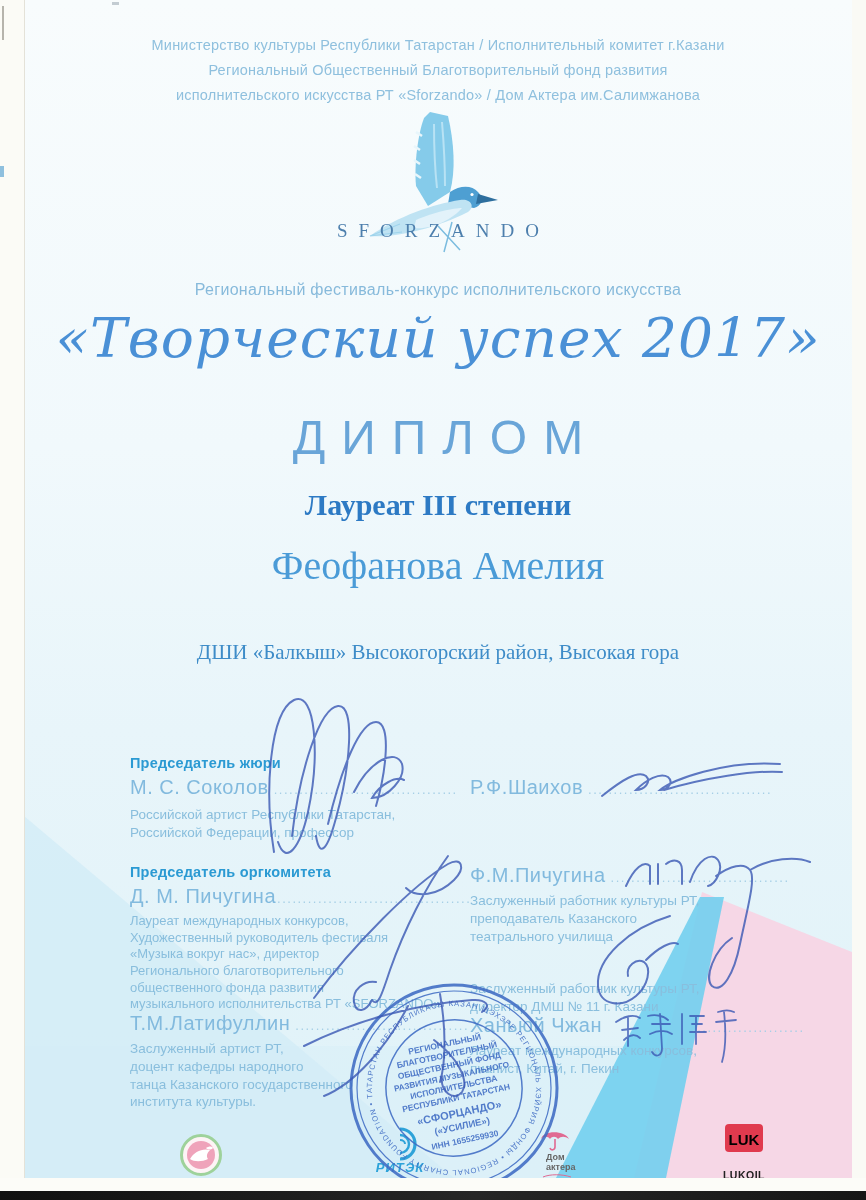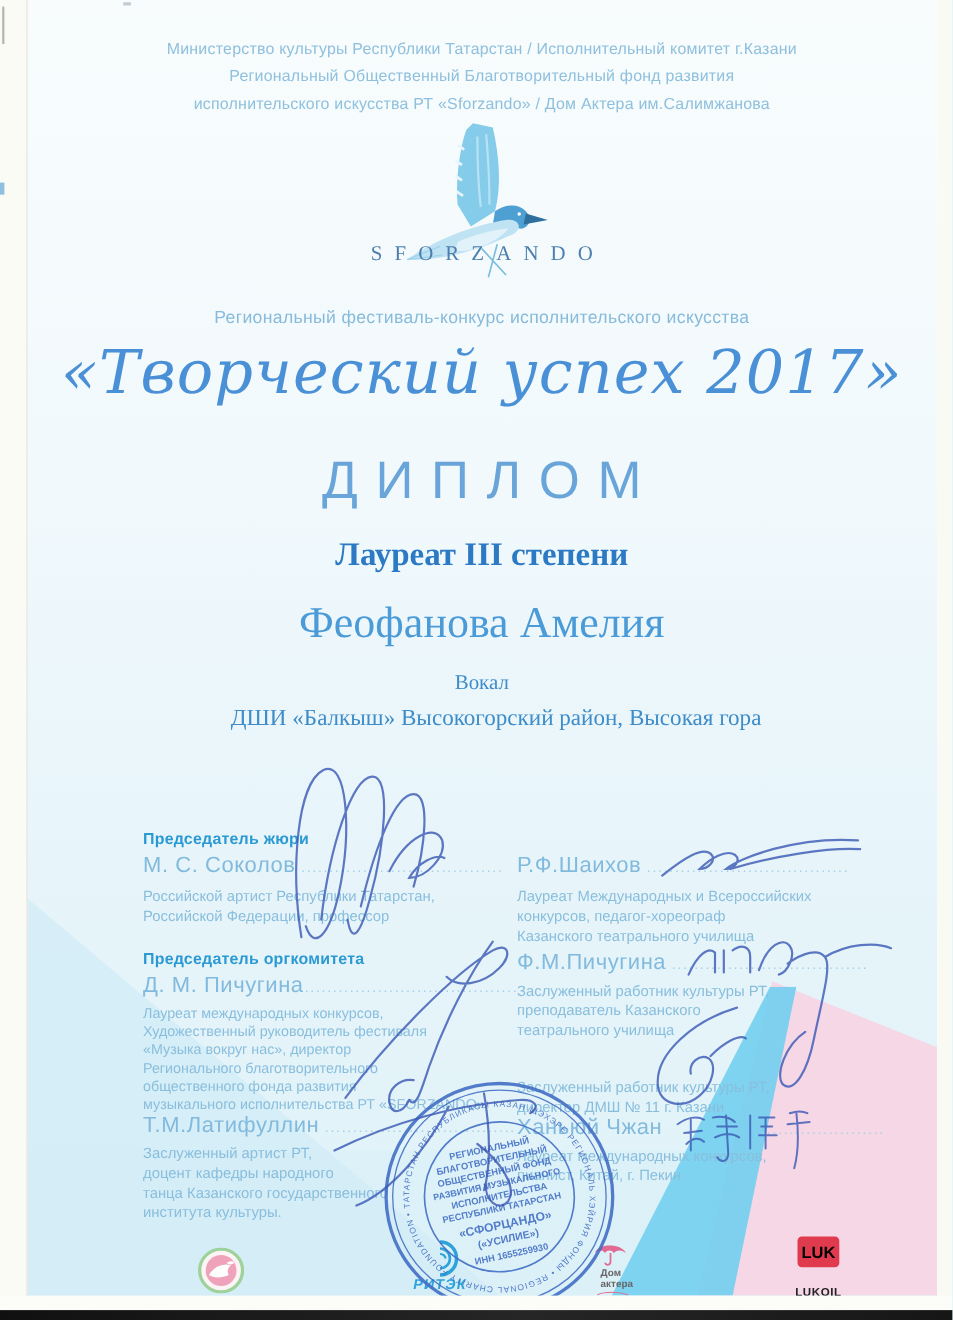--- a/index.html
+++ b/index.html
@@ -33,21 +33,21 @@
   .header-lines{top:33px;color:#8fc0de;font-size:14.5px;line-height:25px;letter-spacing:.2px;}
   .brand-word{top:220px;font-family:"Liberation Serif",serif;font-size:19px;letter-spacing:11px;
         color:#4d7fad;text-indent:11px;}
   .subtitle{top:281px;color:#87badb;font-size:16px;letter-spacing:.3px;}
   .title-script{top:306px;font-family:"DejaVu Serif",serif;font-style:italic;font-weight:400;
         font-size:55px;color:#4a90d6;letter-spacing:1px;}
   .doc-type{top:410px;font-weight:300;font-size:48px;letter-spacing:16px;color:#69a5d8;text-indent:16px;}
   .award{top:488px;font-family:"Liberation Serif",serif;font-weight:bold;font-size:30px;color:#2d7ac4;}
   .recipient{top:542px;font-family:"Liberation Serif",serif;font-size:40px;color:#4a9bd7;}
   .category{top:610px;font-family:"Liberation Serif",serif;font-size:19px;color:#3e8cc8;}
-  .institution{top:640px;font-family:"Liberation Serif",serif;font-size:21px;color:#3e8cc8;padding-left:13px;}
+  .institution{top:640px;font-family:"Liberation Serif",serif;font-size:21px;color:#3e8cc8;}
 
   .role{position:absolute;font-size:14.5px;font-weight:bold;color:#2b9ad3;z-index:3;letter-spacing:.2px;}
   .sig-name{position:absolute;font-size:20px;color:#82bade;z-index:3;letter-spacing:.5px;white-space:nowrap;}
   .sig-name .dots{font-size:13px;color:#a6cfe6;letter-spacing:1.5px;margin-left:5px;}
   .desc{position:absolute;font-size:13.5px;color:#89bedd;line-height:1.32;white-space:pre-line;z-index:3;}
   .desc.tight{font-size:13px;line-height:1.28;}
 
   .bird-logo{position:absolute;left:340px;top:108px;z-index:3;}
   .sig-layer{position:absolute;left:0;top:0;width:828px;height:1178px;z-index:6;pointer-events:none;}
   .stamp{position:absolute;left:320px;top:978px;width:220px;height:220px;z-index:5;opacity:.88;}
@@ -89,21 +89,20 @@
       <path d="M74,118 L96,142 M88,114 L80,144" stroke="#7bbcdf" stroke-width="1.5" fill="none"></path>
       <path d="M6,128 L36,116 M6,128 L38,124" stroke="#9fd4ec" stroke-width="1.2" fill="none"></path>
     </svg>
 
     <div class="centered brand-word">SFORZANDO</div>
     <div class="centered subtitle">Региональный фестиваль-конкурс исполнительского искусства</div>
     <div class="centered title-script">«Творческий успех 2017»</div>
     <div class="centered doc-type">ДИПЛОМ</div>
     <div class="centered award">Лауреат III степени</div>
     <div class="centered recipient">Феофанова Амелия</div>
-    <div class="centered category">Вокал</div>
     <div class="centered institution">ДШИ «Балкыш» Высокогорский район, Высокая гора</div>
 
     <div class="role" style="left:106px;top:755px;">Председатель жюри</div>
     <div class="sig-name" style="left:106px;top:776px;">
       <span>М. С. Соколов</span><span class="dots">....................................</span>
     </div>
     <div class="desc" style="left:106px;top:806px;width:330px;">Российской артист Республики Татарстан,
 Российской Федерации, профессор</div>
 
     <div class="role" style="left:106px;top:864px;">Председатель оргкомитета</div>
@@ -121,23 +120,20 @@
       <span>Т.М.Латифуллин</span><span class="dots">..................................</span>
     </div>
     <div class="desc" style="left:106px;top:1040px;width:330px;">Заслуженный артист РТ,
 доцент кафедры народного
 танца Казанского государственного
 института культуры.</div>
 
     <div class="sig-name" style="left:446px;top:776px;">
       <span>Р.Ф.Шаихов</span><span class="dots">....................................</span>
     </div>
-    <div class="desc" style="left:446px;top:806px;width:340px;">Лауреат Международных и Всероссийских
-конкурсов, педагог-хореограф
-Казанского театрального училища</div>
 
     <div class="sig-name" style="left:446px;top:864px;text-align:right;">
       <span>Ф.М.Пичугина</span><span class="dots">...................................</span>
     </div>
     <div class="desc" style="left:446px;top:892px;width:340px;">Заслуженный работник культуры РТ,
 преподаватель Казанского
 театрального училища</div>
 
     <div class="desc" style="left:446px;top:980px;width:340px;">Заслуженный работник культуры РТ,
 директор ДМШ № 11 г. Казани</div>

